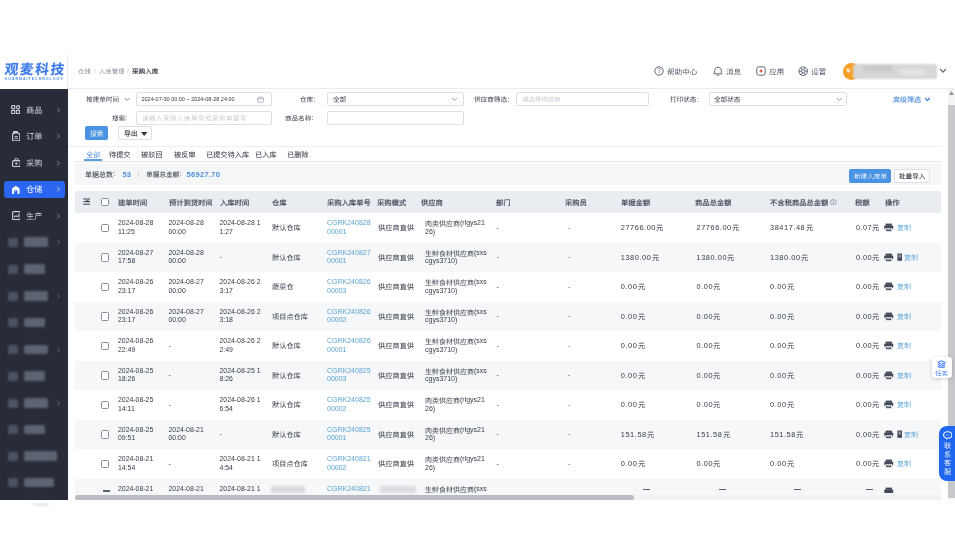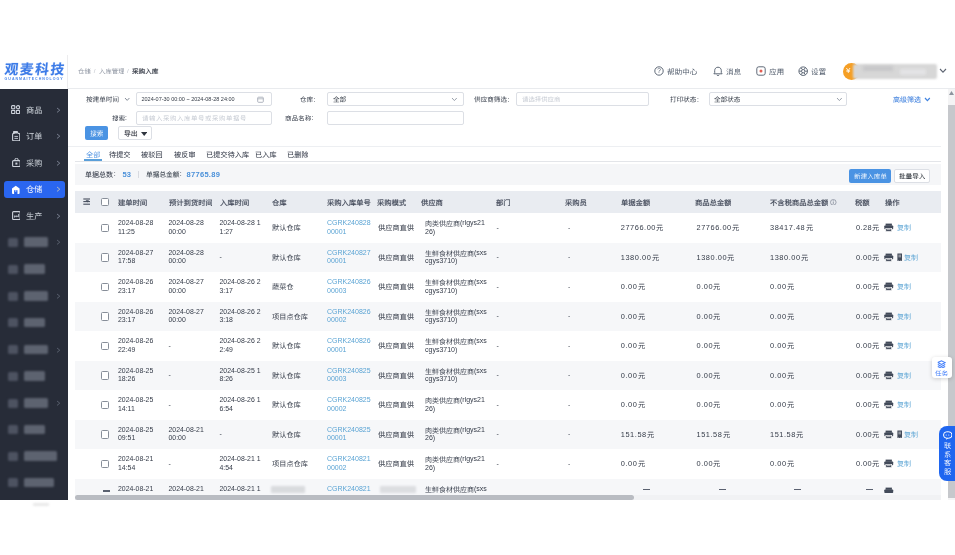--- a/index.html
+++ b/index.html
@@ -469,21 +469,21 @@
     <div style="position:absolute;left:122.5px;top:113.50px;font-size:7.60px;color:#4a90d9;line-height:11.40px;white-space:pre;font-weight:bold">53</div>
     <div style="position:absolute;left:137.5px;top:113.95px;font-size:7.00px;color:#c5c9d1;line-height:10.50px;white-space:pre">|</div>
     <svg style="position:absolute;left:146.0px;top:116.05px" width="33.50" height="6.70" viewBox="0 0 5000 1000" fill="#333a47" stroke="#333a47" stroke-width="8">
       <use href="#g18" x="0"></use>
       <use href="#g49" x="1000"></use>
       <use href="#g41" x="2000"></use>
       <use href="#g95" x="3000"></use>
       <use href="#g101" x="4000"></use>
     </svg>
     <div style="position:absolute;left:179.8px;top:113.95px;font-size:7.00px;color:#333a47;line-height:10.50px;white-space:pre">:</div>
-    <div style="position:absolute;left:186.5px;top:113.58px;font-size:7.50px;color:#4a90d9;line-height:11.25px;white-space:pre;letter-spacing:0.30px;font-weight:bold">87765.89</div>
+    <div style="position:absolute;left:186.5px;top:113.58px;font-size:7.50px;color:#4a90d9;line-height:11.25px;white-space:pre;letter-spacing:0.30px;font-weight:bold">56927.70</div>
     <div style="position:absolute;left:849.0px;top:113.7px;width:41.5px;height:14.3px;background:#4a93e3;border-radius:2px"></div>
     <svg style="position:absolute;left:853.8px;top:117.70px" width="33.00" height="6.60" viewBox="0 0 5000 1000" fill="#fff">
       <use href="#g54" x="0"></use>
       <use href="#g36" x="1000"></use>
       <use href="#g10" x="2000"></use>
       <use href="#g34" x="3000"></use>
       <use href="#g18" x="4000"></use>
     </svg>
     <div style="position:absolute;left:893.5px;top:113.7px;width:36.3px;height:14.3px;background:#fff;border:1px solid #dcdfe5;border-radius:2px;box-sizing:border-box"></div>
     <svg style="position:absolute;left:898.5px;top:117.70px" width="26.40" height="6.60" viewBox="0 0 4000 1000" fill="#30353f" stroke="#30353f" stroke-width="14">
@@ -628,21 +628,21 @@
       <use href="#g9" x="0"></use>
     </svg>
     <div style="position:absolute;left:696.5px;top:167.20px;font-size:7.40px;color:#343b48;line-height:11.10px;white-space:pre;letter-spacing:0.55px">27766.00</div>
     <svg style="position:absolute;left:732.0px;top:169.32px" width="7.30" height="7.30" viewBox="0 0 1000 1000" fill="#343b48">
       <use href="#g9" x="0"></use>
     </svg>
     <div style="position:absolute;left:770.0px;top:167.20px;font-size:7.40px;color:#343b48;line-height:11.10px;white-space:pre;letter-spacing:0.55px">38417.48</div>
     <svg style="position:absolute;left:805.5px;top:169.32px" width="7.30" height="7.30" viewBox="0 0 1000 1000" fill="#343b48">
       <use href="#g9" x="0"></use>
     </svg>
-    <div style="position:absolute;left:856.0px;top:167.20px;font-size:7.40px;color:#343b48;line-height:11.10px;white-space:pre;letter-spacing:0.40px">0.28</div>
+    <div style="position:absolute;left:856.0px;top:167.20px;font-size:7.40px;color:#343b48;line-height:11.10px;white-space:pre;letter-spacing:0.40px">0.07</div>
     <svg style="position:absolute;left:872.2px;top:169.32px" width="7.30" height="7.30" viewBox="0 0 1000 1000" fill="#343b48">
       <use href="#g9" x="0"></use>
     </svg>
     <svg style="position:absolute;left:884.0px;top:168.3px" width="9.5" height="8.8" viewBox="0 0 9.5 8.8">
       <g fill="#424a59">
         <path d="M1.6 0.6h6.3v2.2H1.6z"></path>
         <rect x="0.3" y="2.6" width="8.9" height="3.6" rx="0.7"></rect>
         <rect x="1.8" y="5.4" width="5.9" height="3.2" fill="#424a59" stroke="#fff" stroke-width="0.7"></rect>
         <line x1="2.8" y1="6.6" x2="6.6" y2="6.6" stroke="#fff" stroke-width="0.6"></line>
       </g>

